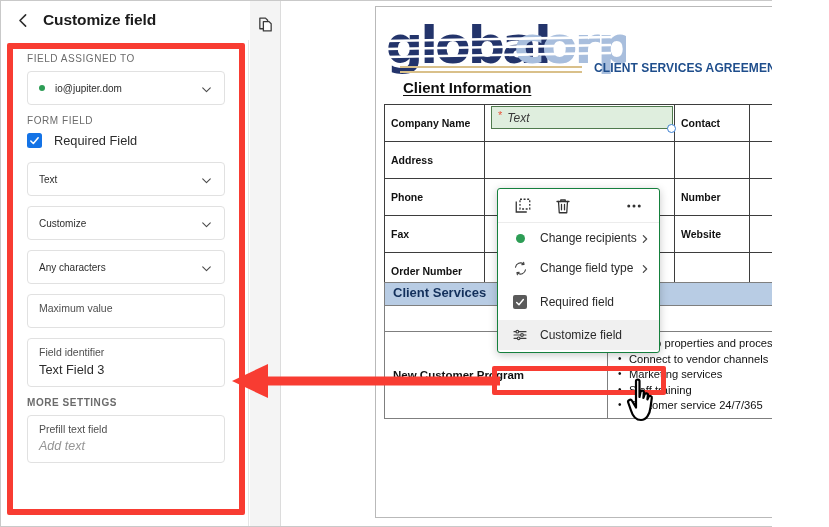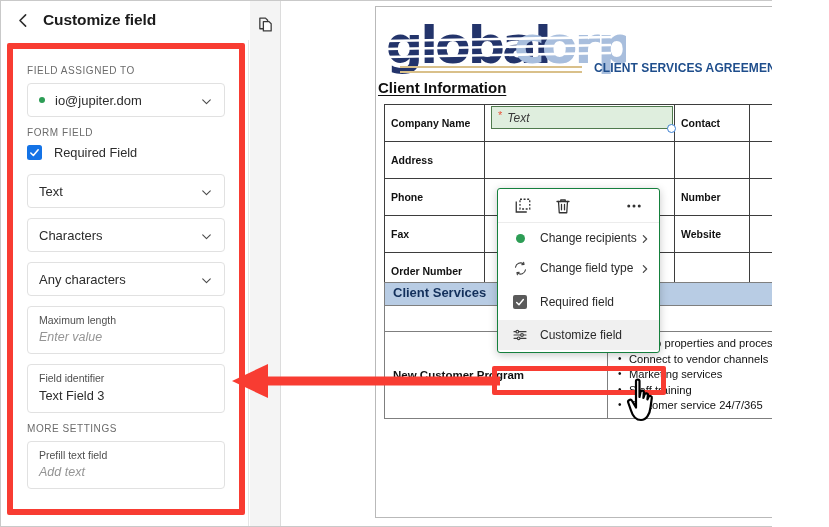--- a/index.html
+++ b/index.html
@@ -53,21 +53,21 @@
     border-radius: 2px;
     pointer-events: none;
     z-index: 40;
   }
 
   #panel-body {
     position: absolute;
     left: 13px; top: 49px;
     width: 226px; height: 460px;
     background: #ffffff;
-    padding: 16px 14px 0 14px;
+    padding: 4px 14px 0 14px;
     overflow: hidden;
   }
 
   .section-label {
     font-size: 10px;
     letter-spacing: 0.55px;
     color: #6b6b6b;
     font-weight: normal;
     text-transform: uppercase;
     margin-bottom: 7px;
@@ -77,21 +77,21 @@
     border: 1px solid #e1e1e1;
     border-radius: 4px;
     background: #ffffff;
     height: 34px;
     display: flex; align-items: center;
     padding: 0 11px;
     cursor: pointer;
     margin-bottom: 10px;
   }
   .field-box .val {
-    font-size: 13px;
+    font-size: 10px;
     color: #2c2c2c;
     flex: 1;
   }
   .dot-green {
     width: 6px; height: 6px; border-radius: 50%;
     background: #2d9d55;
     margin-right: 10px;
     flex: none;
   }
   .chev {
@@ -179,21 +179,21 @@
   }
   #agreement-title {
     position: absolute; left: 218px; top: 54px;
     font-size: 12px;
     font-weight: bold;
     color: #1f4e8c;
     letter-spacing: 0.1px;
     white-space: nowrap;
   }
   #client-info-h {
-    position: absolute; left: 2px; top: 72px;
+    position: absolute; left: 27px; top: 72px;
     font-size: 15px;
     font-weight: bold;
     color: #0f0f0f;
     text-decoration: underline;
     text-underline-offset: 2px;
   }
 
   
   #tbl1 {
     position: absolute; left: 8px; top: 97px;
@@ -408,48 +408,47 @@
       <div class="field-box">
         <span class="val">Text</span>
         <span class="chev">
           <svg viewBox="0 0 24 24" width="13" height="13" fill="none" stroke="currentColor" stroke-width="2" stroke-linecap="round" stroke-linejoin="round">
               <polyline points="5 9 12 16 19 9"></polyline>
             </svg>
         </span>
       </div>
 
       <div class="field-box">
-        <span class="val">Characters</span>
+        <span class="val">Customize</span>
         <span class="chev">
           <svg viewBox="0 0 24 24" width="13" height="13" fill="none" stroke="currentColor" stroke-width="2" stroke-linecap="round" stroke-linejoin="round">
               <polyline points="5 9 12 16 19 9"></polyline>
             </svg>
         </span>
       </div>
 
       <div class="field-box">
         <span class="val">Any characters</span>
         <span class="chev">
           <svg viewBox="0 0 24 24" width="13" height="13" fill="none" stroke="currentColor" stroke-width="2" stroke-linecap="round" stroke-linejoin="round">
               <polyline points="5 9 12 16 19 9"></polyline>
             </svg>
         </span>
       </div>
 
       <div class="stack-field">
-        <div class="sf-label">Maximum length</div>
-        <div class="sf-placeholder">Enter value</div>
+        <div class="sf-label">Maximum value</div>
       </div>
 
       <div class="stack-field">
         <div class="sf-label">Field identifier</div>
         <div class="sf-value">Text Field 3</div>
       </div>
 
-      <div class="section-label" style="margin-top:8px;">MORE SETTINGS</div>
+      <div class="section-label" style="margin-top:8px;font-weight:bold;">MORE SETTINGS</div>
 
       <div class="stack-field">
         <div class="sf-label">Prefill text field</div>
         <div class="sf-placeholder">Add text</div>
       </div>
 
     </div>
 
     <div id="red-panel-box"></div>
   </div>

